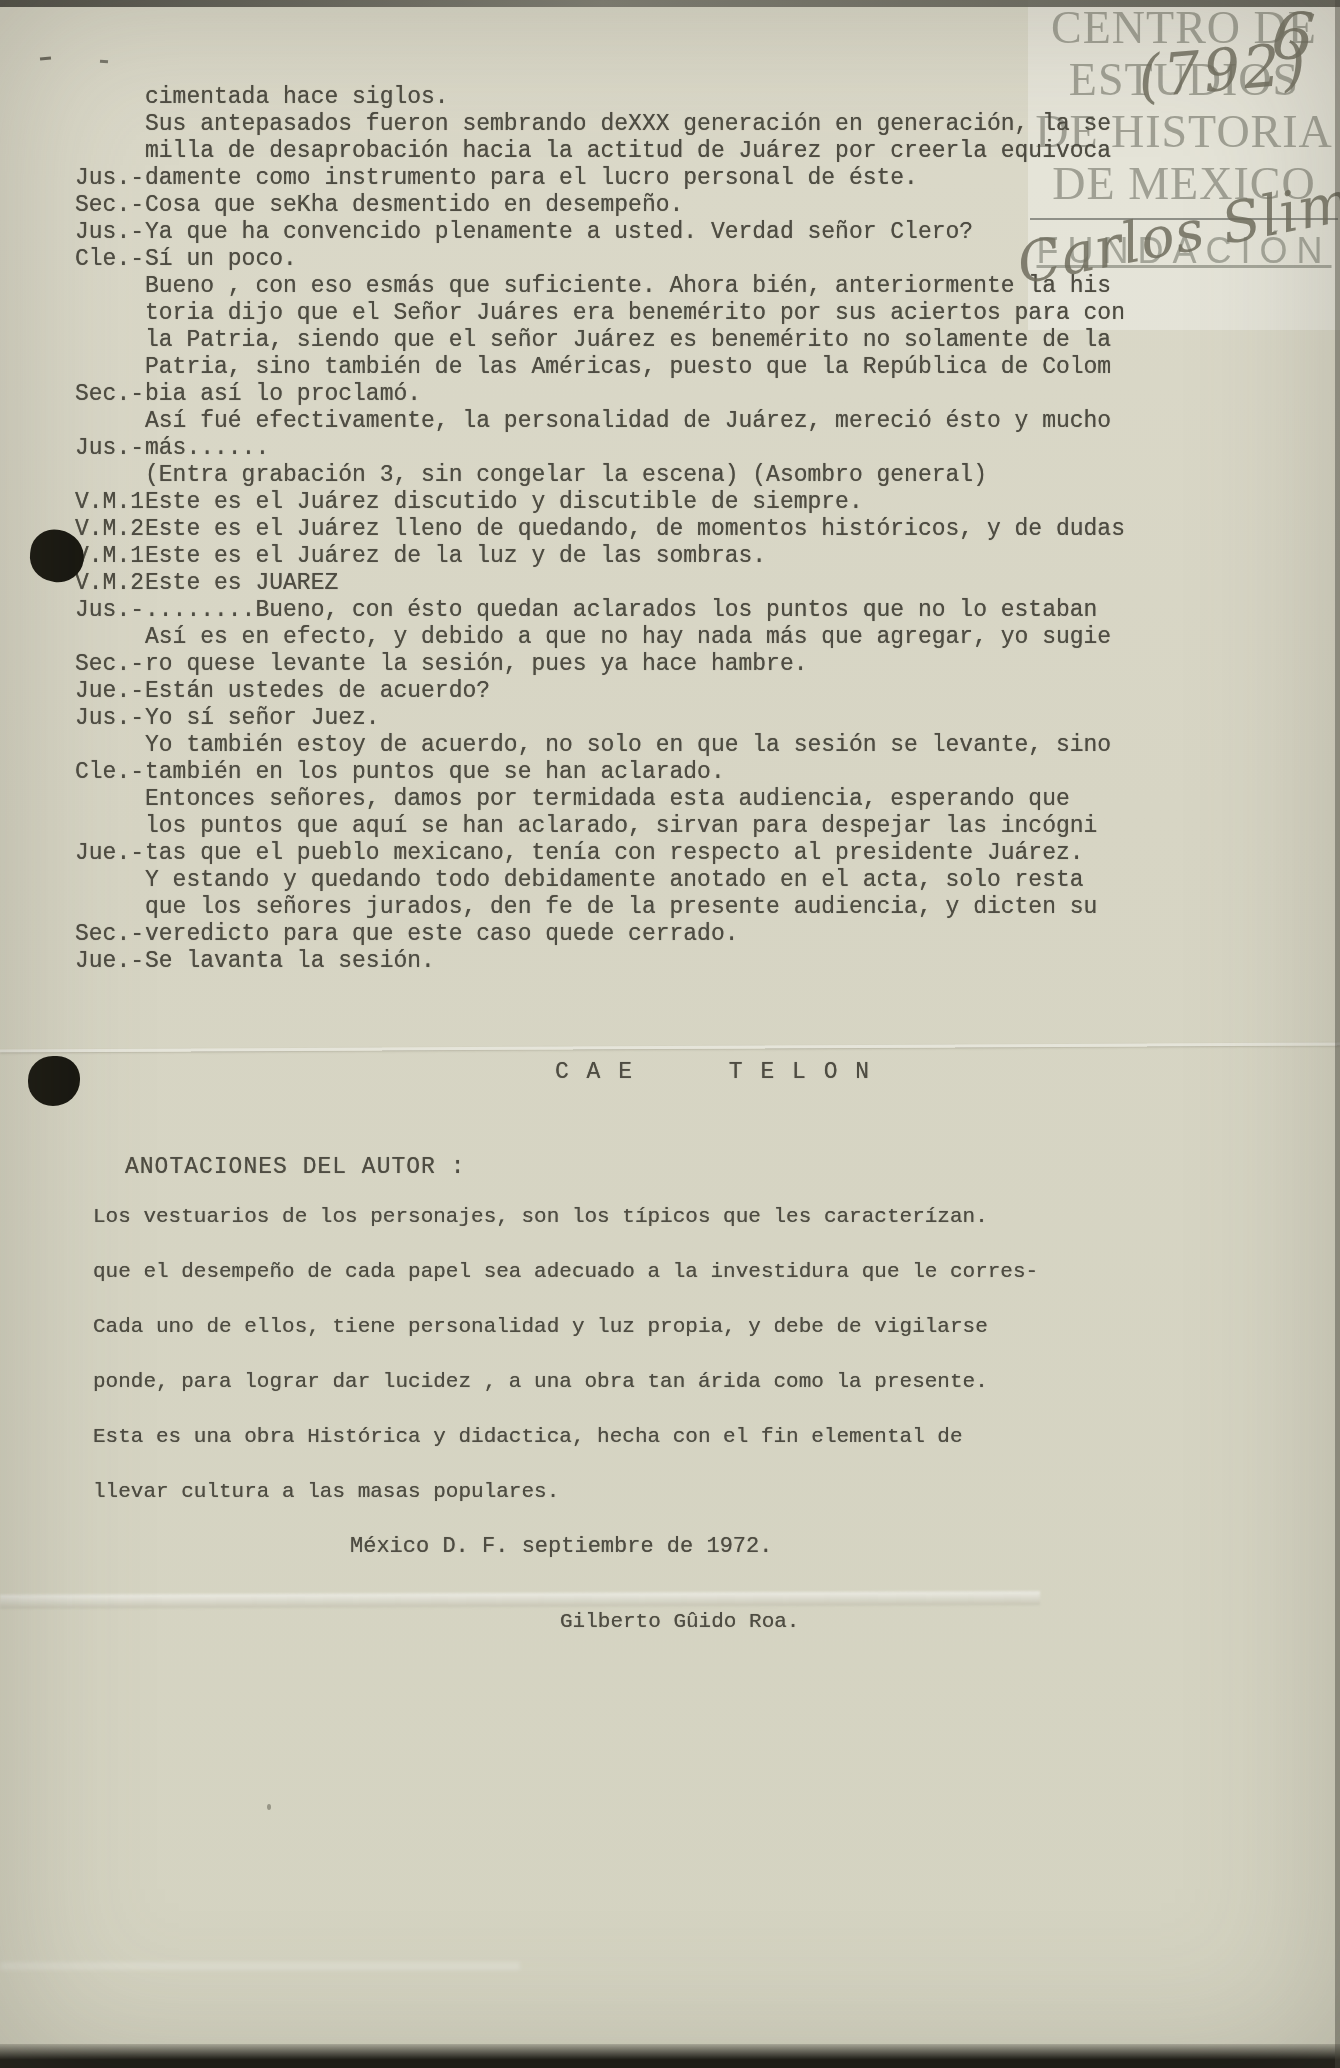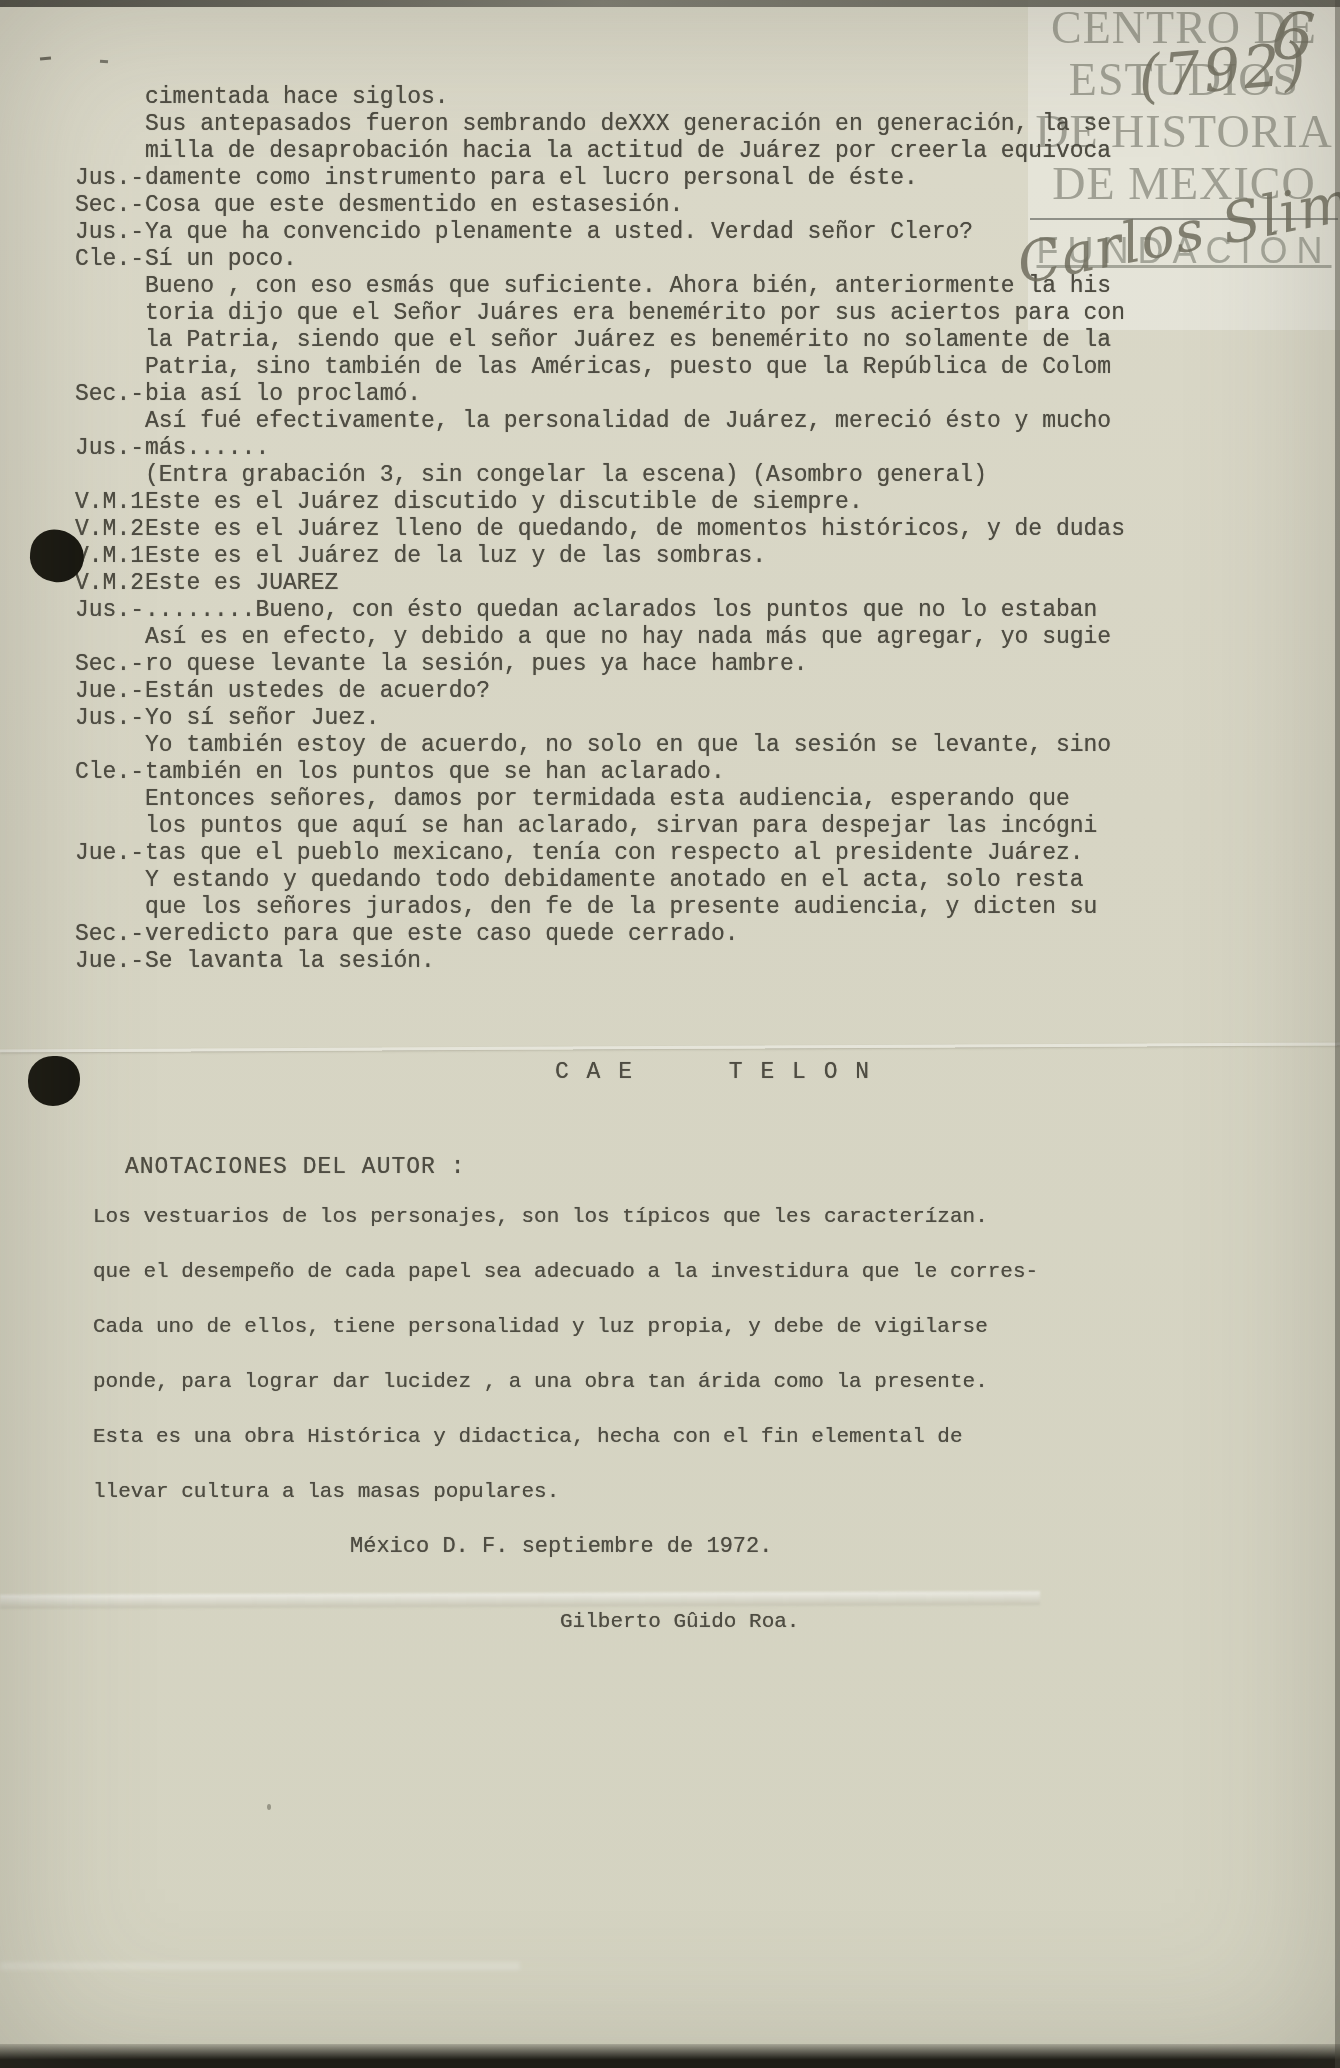--- a/index.html
+++ b/index.html
@@ -83,21 +83,21 @@
           <div class="txt">cimentada hace siglos.</div>
         </div>
         <div class="entry">
           <span class="spk">Jus.-</span>
           <div class="txt">Sus antepasados fueron sembrando deXXX generación en generación, la se
 milla de desaprobación hacia la actitud de Juárez por creerla equivoca
 damente como instrumento para el lucro personal de éste.</div>
         </div>
         <div class="entry">
           <span class="spk">Sec.-</span>
-          <div class="txt">Cosa que este desmentido en estasesión.</div>
+          <div class="txt">Cosa que seKha desmentido en desempeño.</div>
         </div>
         <div class="entry">
           <span class="spk">Jus.-</span>
           <div class="txt">Ya que ha convencido plenamente a usted. Verdad señor Clero?</div>
         </div>
         <div class="entry">
           <span class="spk">Cle.-</span>
           <div class="txt">Sí un poco.</div>
         </div>
         <div class="entry">

